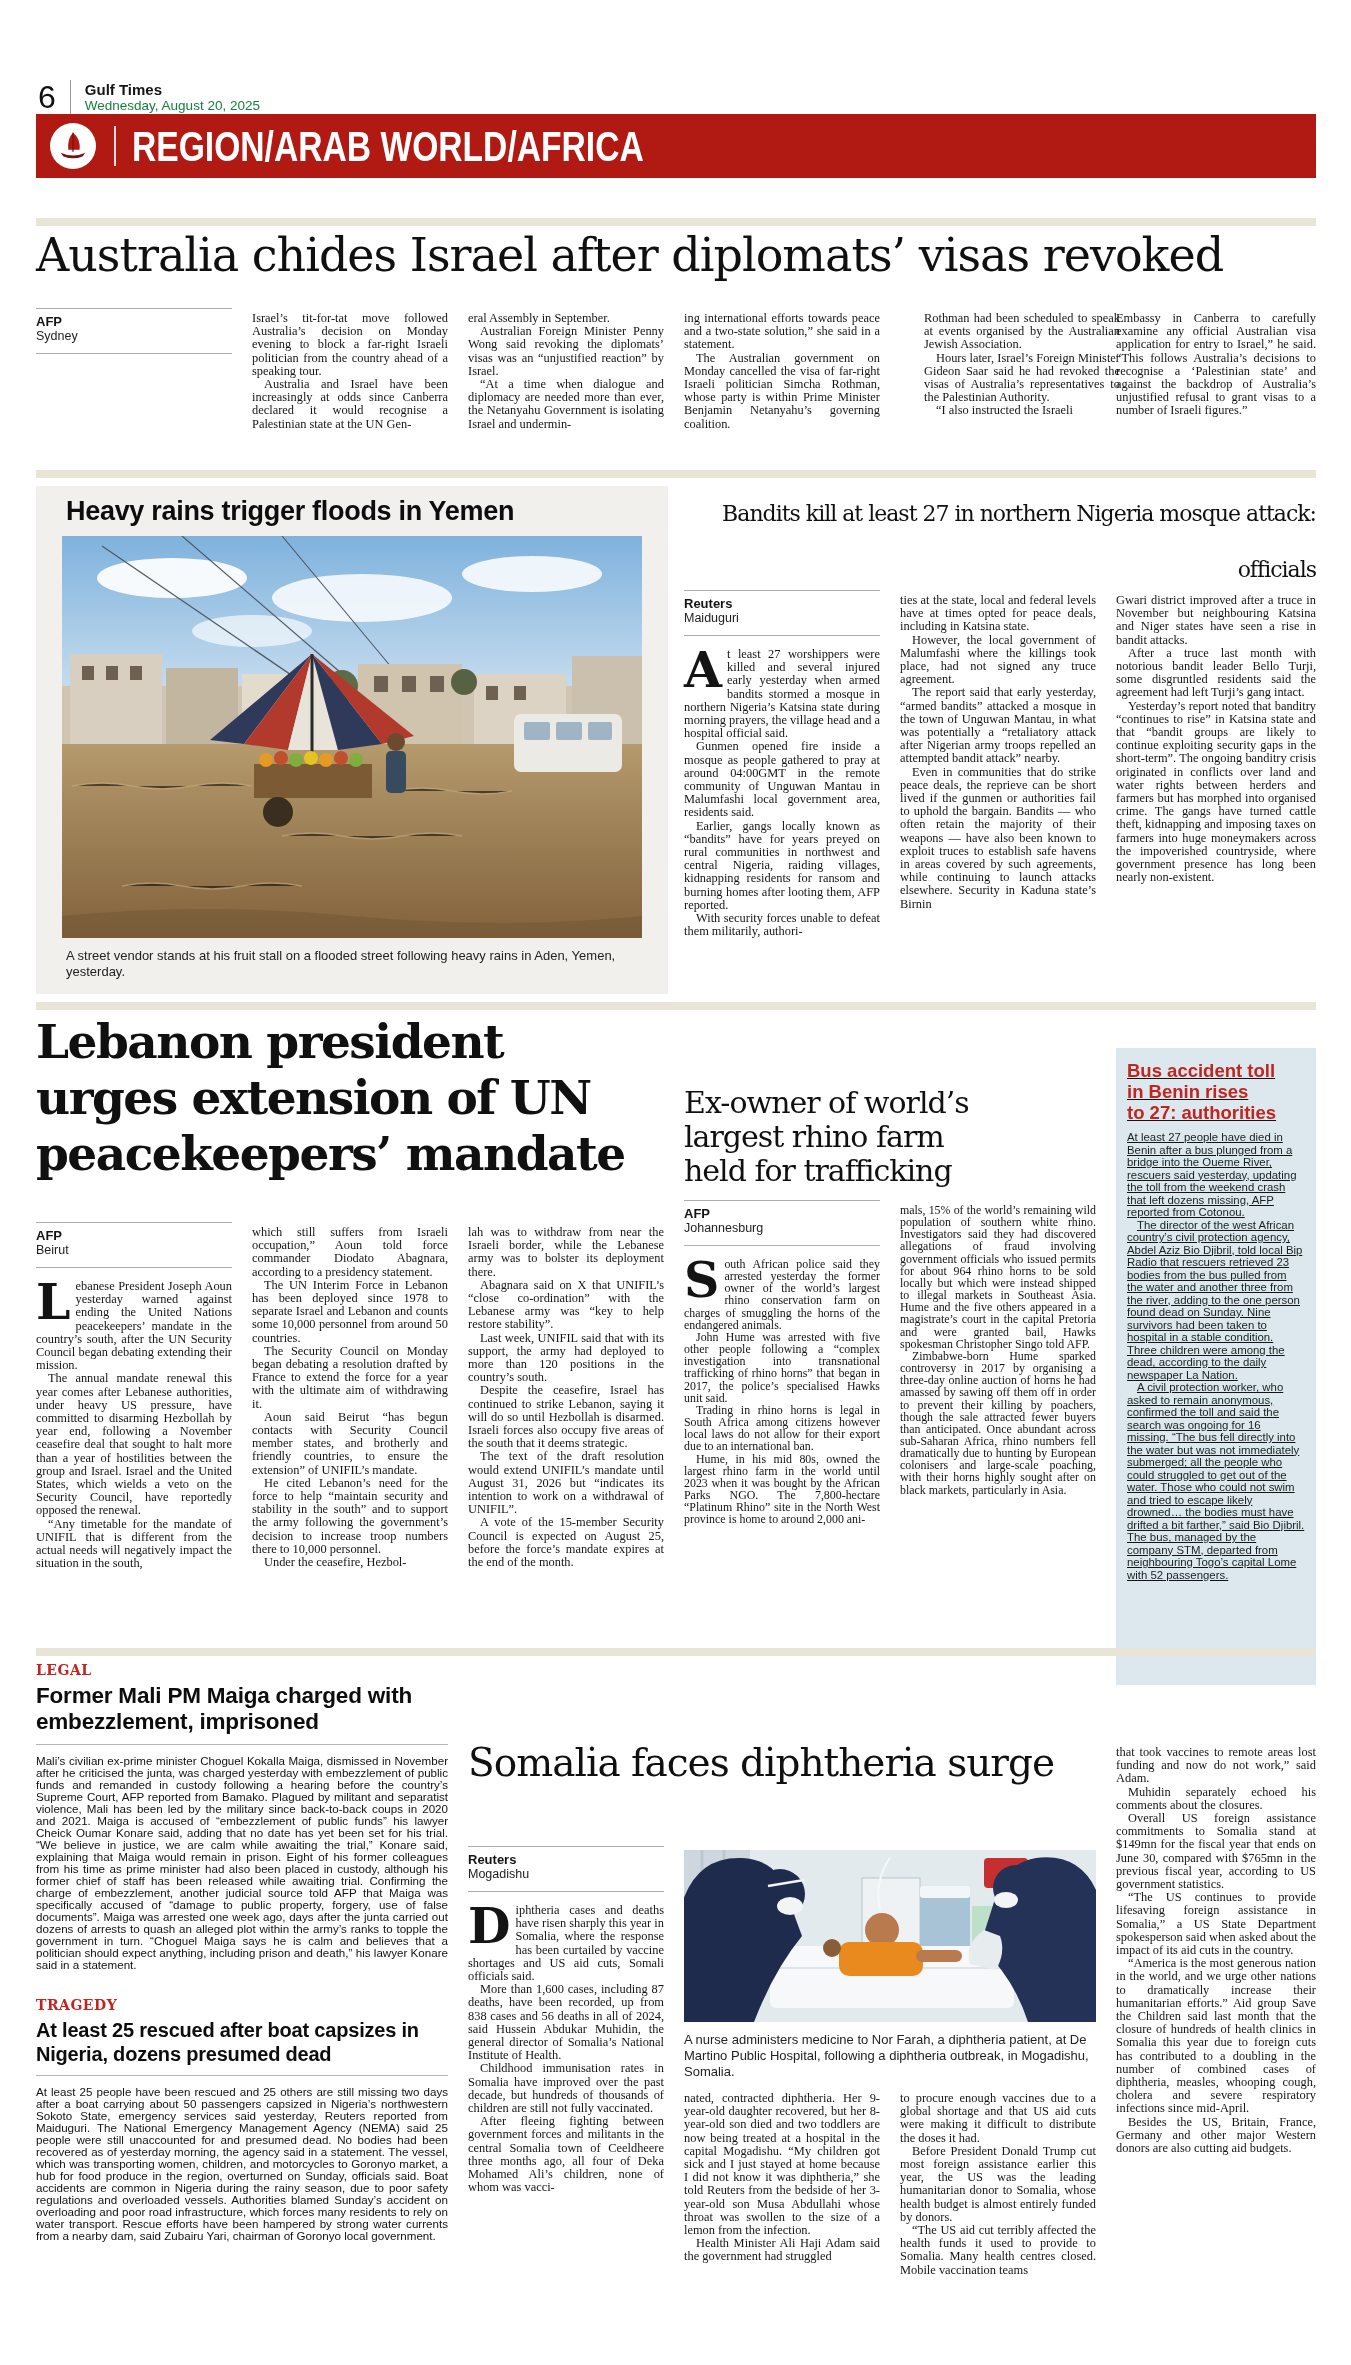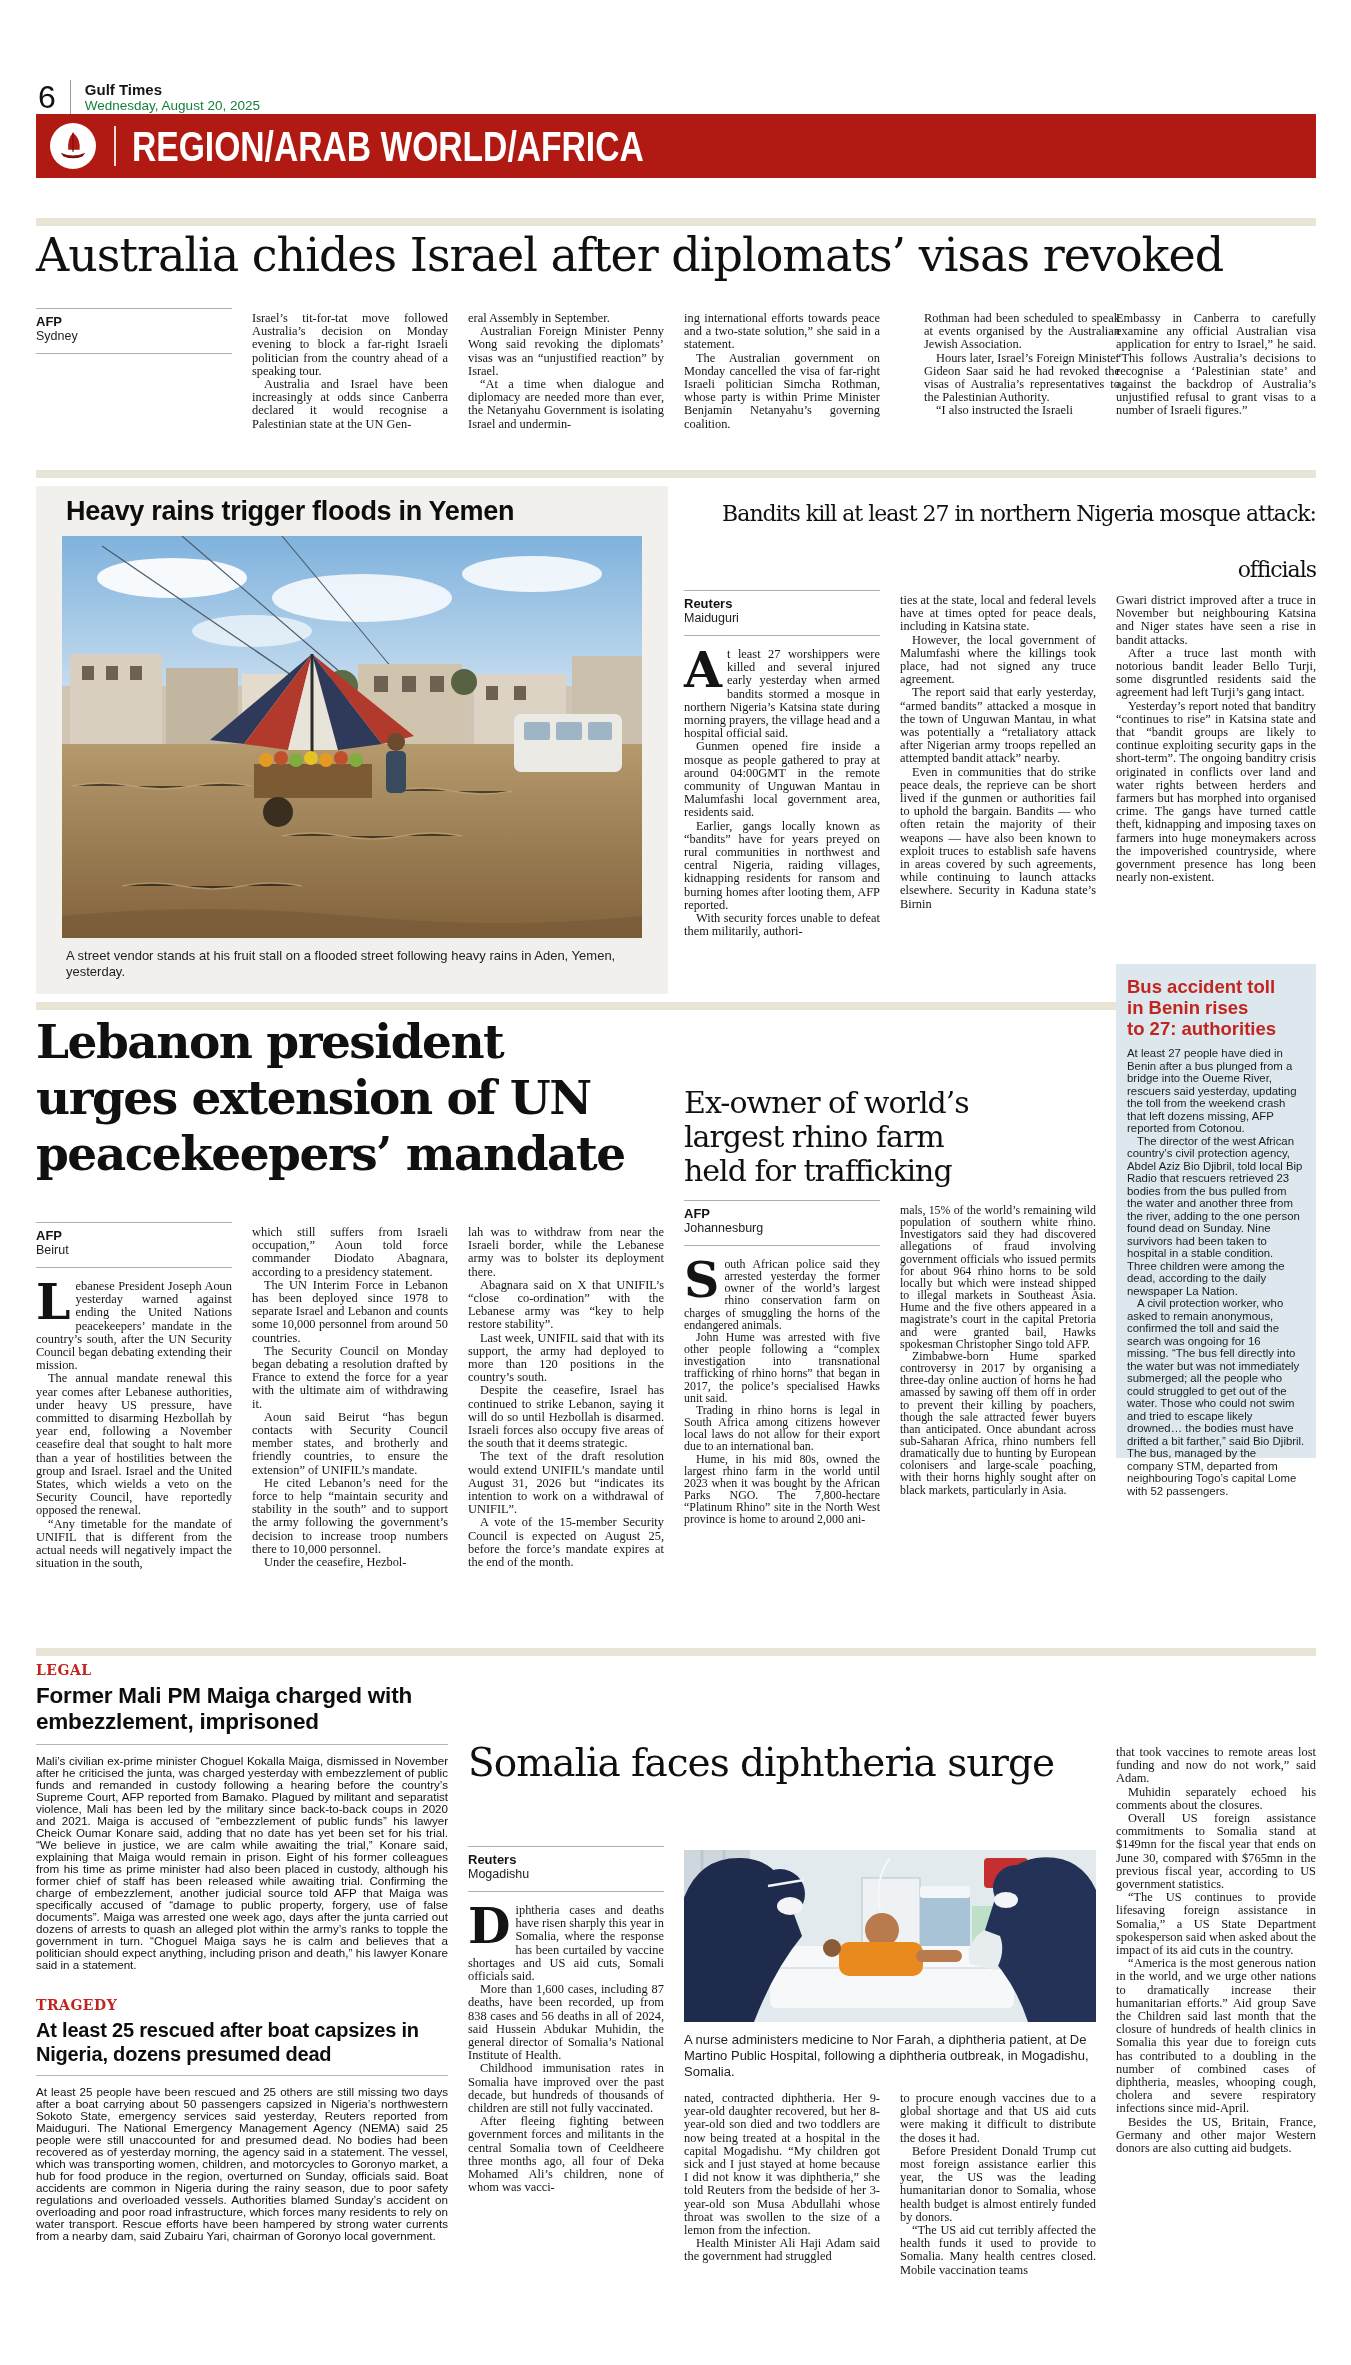--- a/index.html
+++ b/index.html
@@ -288,21 +288,21 @@
         <p>John Hume was arrested with five other people following a “complex investigation into transnational trafficking of rhino horns” that began in 2017, the police’s specialised Hawks unit said.</p>
         <p>Trading in rhino horns is legal in South Africa among citizens however local laws do not allow for their export due to an international ban.</p>
         <p>Hume, in his mid 80s, owned the largest rhino farm in the world until 2023 when it was bought by the African Parks NGO. The 7,800-hectare “Platinum Rhino” site in the North West province is home to around 2,000 ani-</p>
       </div>
   </div>
   <div class="abs coltext rhino-body" style="left:900px;top:1204px;width:196px;">
       <p>mals, 15% of the world’s remaining wild population of southern white rhino. Investigators said they had discovered allegations of fraud involving government officials who issued permits for about 964 rhino horns to be sold locally but which were instead shipped to illegal markets in Southeast Asia. Hume and the five others appeared in a magistrate’s court in the capital Pretoria and were granted bail, Hawks spokesman Christopher Singo told AFP.</p>
       <p>Zimbabwe-born Hume sparked controversy in 2017 by organising a three-day online auction of horns he had amassed by sawing off them off in order to prevent their killing by poachers, though the sale attracted fewer buyers than anticipated. Once abundant across sub-Saharan Africa, rhino numbers fell dramatically due to hunting by European colonisers and large-scale poaching, with their horns highly sought after on black markets, particularly in Asia.</p>
     </div>
 
-  <aside class="abs benin-panel" style="left:1116px;top:964px;width:200px;height:494px;box-sizing:border-box;padding:12px 11px;">
+  <aside class="abs benin-panel" style="left:1116px;top:1048px;width:200px;height:637px;box-sizing:border-box;padding:12px 11px;text-decoration:underline;">
     <h3 class="hl-sans hl-benin" style="margin-bottom:8px;">
       <span style="display:block;">Bus accident toll</span>
       <span style="display:block;">in Benin rises</span>
       <span style="display:block;">to 27: authorities</span>
     </h3>
     <div class="benin-body">
         <p>At least 27 people have died in Benin after a bus plunged from a bridge into the Oueme River, rescuers said yesterday, updating the toll from the weekend crash that left dozens missing, AFP reported from Cotonou.</p>
         <p>The director of the west African country’s civil protection agency, Abdel Aziz Bio Djibril, told local Bip Radio that rescuers retrieved 23 bodies from the bus pulled from the water and another three from the river, adding to the one person found dead on Sunday. Nine survivors had been taken to hospital in a stable condition. Three children were among the dead, according to the daily newspaper La Nation.</p>
         <p>A civil protection worker, who asked to remain anonymous, confirmed the toll and said the search was ongoing for 16 missing. “The bus fell directly into the water but was not immediately submerged; all the people who could struggled to get out of the water. Those who could not swim and tried to escape likely drowned… the bodies must have drifted a bit farther,” said Bio Djibril. The bus, managed by the company STM, departed from neighbouring Togo’s capital Lome with 52 passengers.</p>
       </div>

